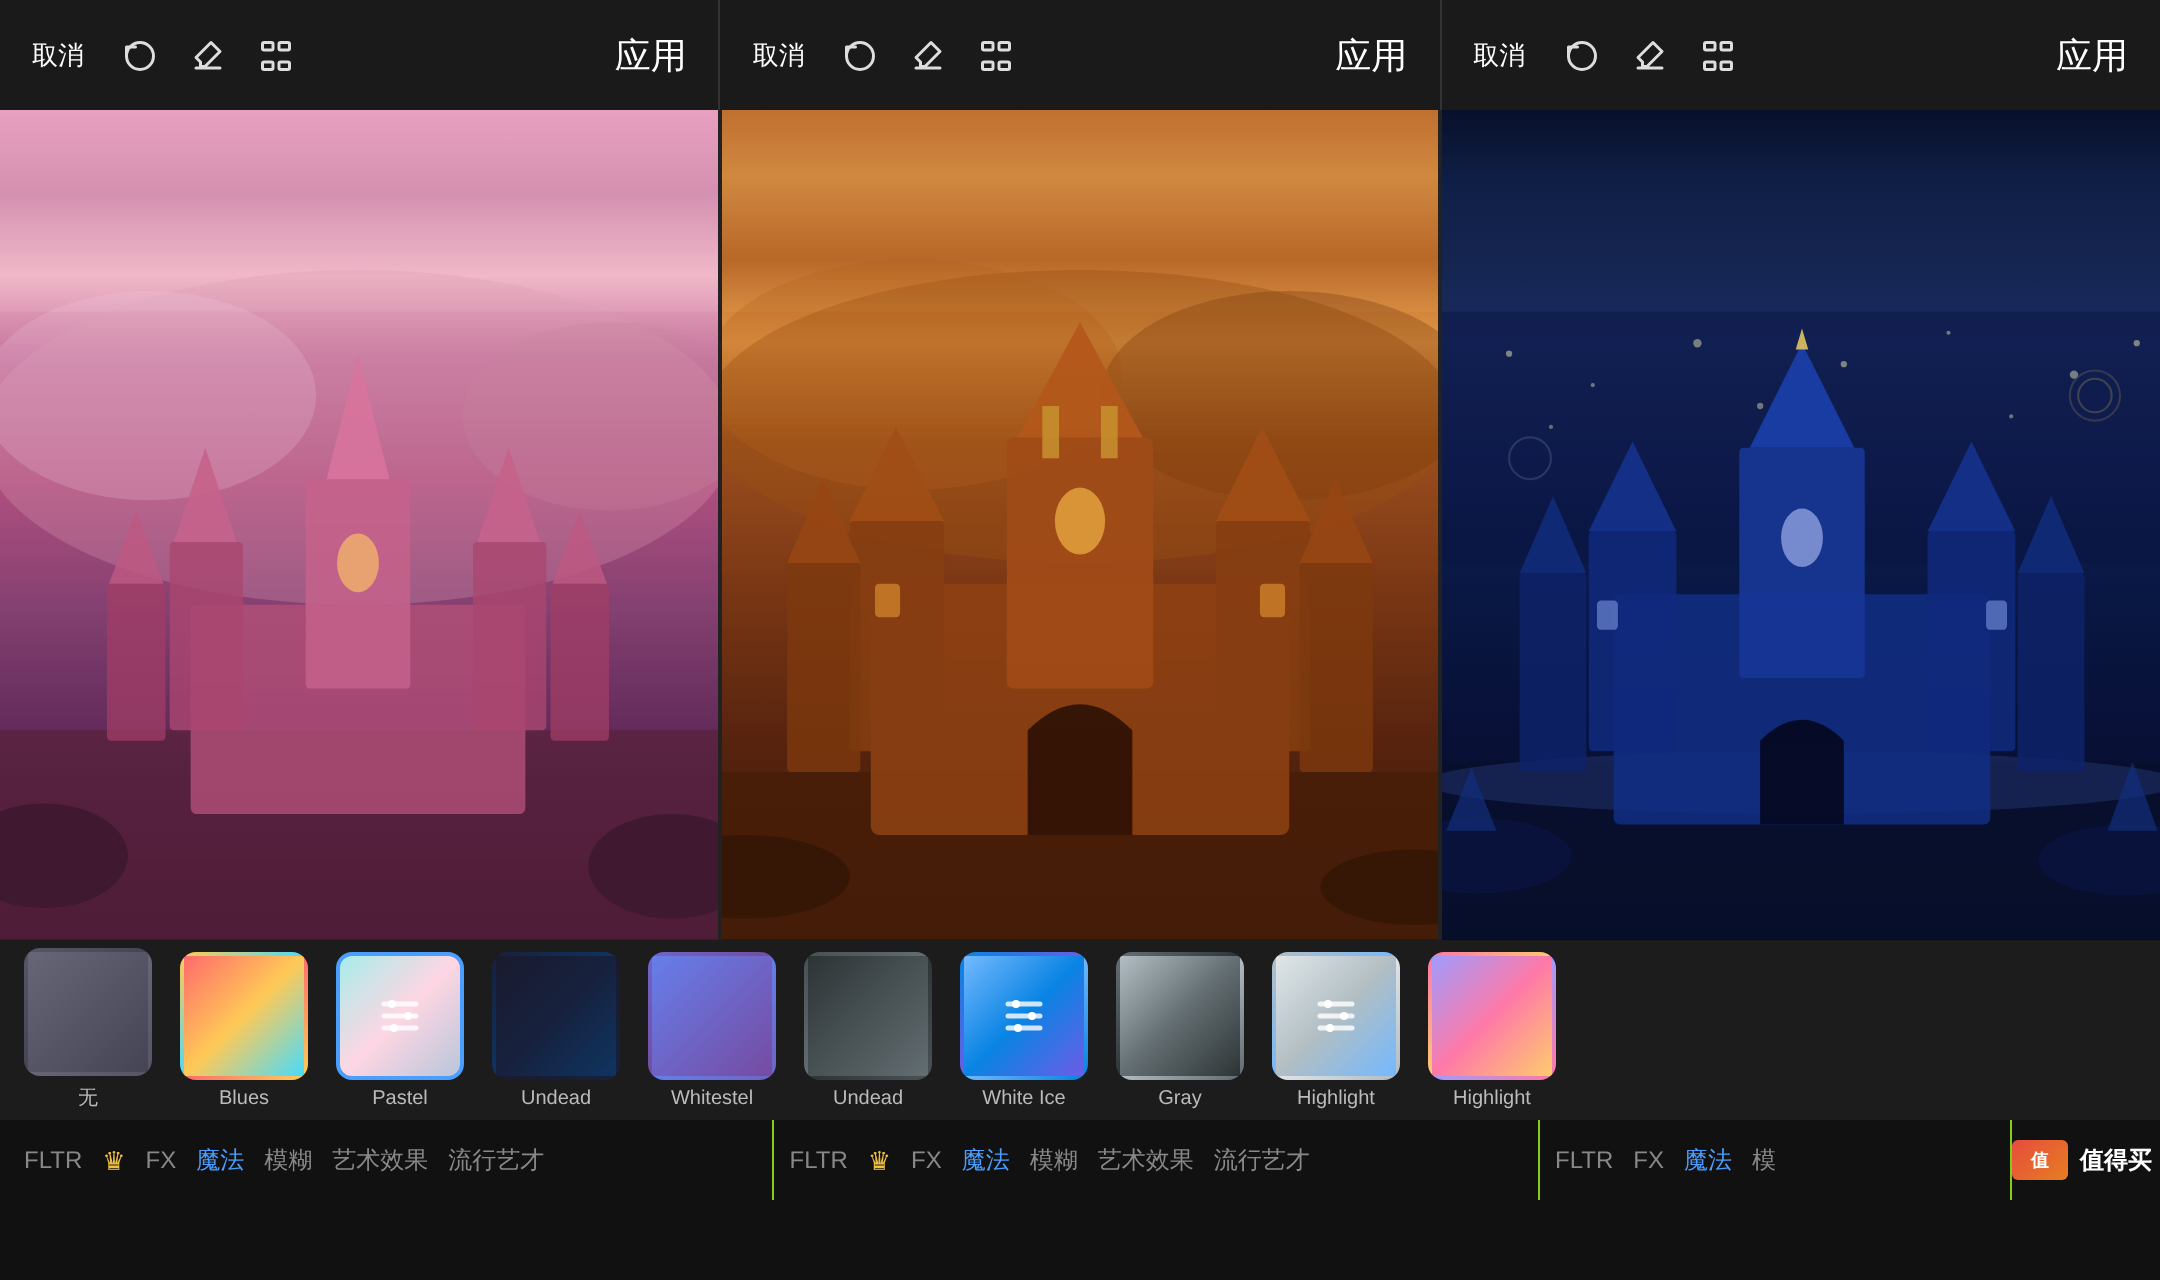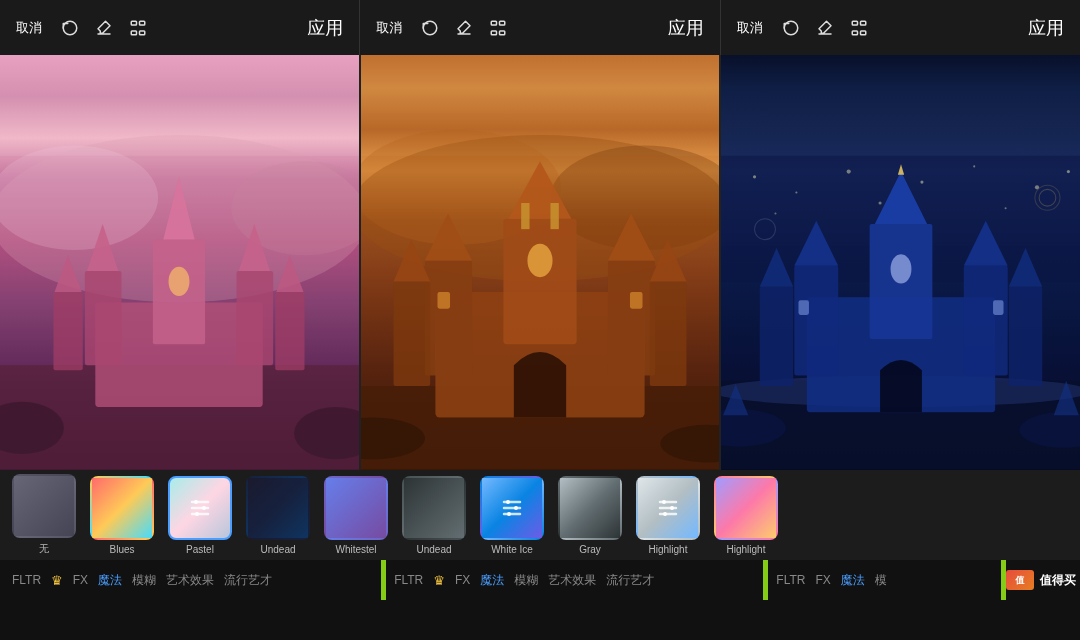--- a/index.html
+++ b/index.html
@@ -159,21 +159,21 @@
       padding: 0 4px;
       gap: 0;
       overflow: hidden;
     }
     .nav-section {
       flex: 1;
       display: flex;
       align-items: center;
       gap: 10px;
       padding: 0 8px;
-      border-right: 5px solid #84cc16;
+      border-right: 1px solid #84cc16;
       height: 100%;
     }
     .nav-section:last-child { border-right: none; }
     .nav-item {
       font-size: 12px;
       color: #888;
       cursor: pointer;
       white-space: nowrap;
     }
     .nav-item.active { color: #4a9eff; }

